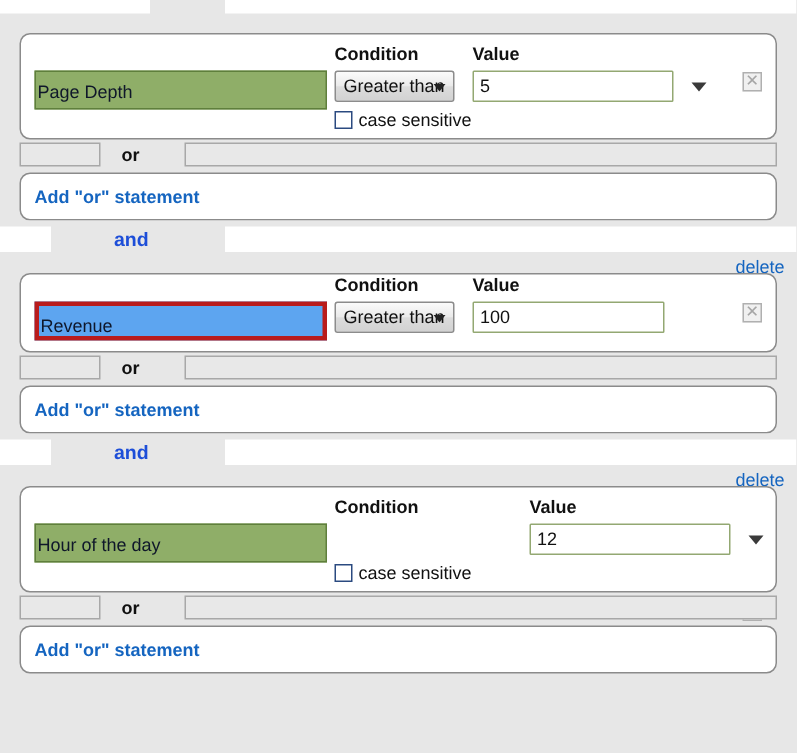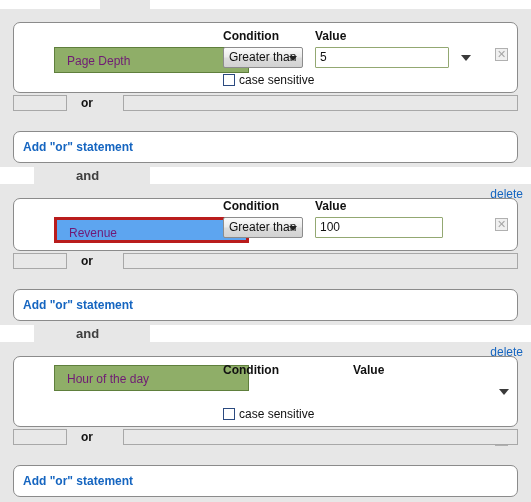--- a/index.html
+++ b/index.html
@@ -52,27 +52,26 @@
   .cond-box.h2 { height: 53px; }   
 
   
   .dim-pill {
     position: absolute;
     left: 9px;
     width: 195px;
     height: 26px;
     line-height: 26px;
     box-sizing: border-box;
-    padding-left: 12px;
-    color: #701a75;
+    padding-left: 1px;
+    color: #0f172a;
     font-size: 12px;
     font-weight: normal;
     overflow: hidden;
     white-space: nowrap;
-    margin-left: 31px;
   }
   .dim-pill.green {
     background: #8fae68;
     border: 1px solid #5f7f3c;
   }
   .dim-pill.blue {
     background: #5da5f0;
     border: 3px solid #b91c1c;
   }
 
@@ -164,21 +163,21 @@
     color: #a6a6a6;
     font-size: 11px;
     line-height: 11px;
     text-align: center;
     font-family: "Liberation Sans", sans-serif;
   }
 
   
   .sep-or {
     position: relative;
-    height: 38px;
+    height: 22px;
     margin: 0 13px;
   }
   .sep-or .bar-left {
     position: absolute;
     left: 0; top: 2px;
     width: 54px; height: 16px;
     background: #e8e8e8;
     border: 1px solid #a8a8a8;
     box-sizing: border-box;
   }
@@ -241,21 +240,21 @@
     background: #ffffff;
   }
   .sep-and .word {
     position: absolute;
     left: 76px;
     top: 4px;
     height: 17px;
     line-height: 17px;
     font-size: 13px;
     font-weight: bold;
-    color: #404040;
+    color: #1d4ed8;
   }
   .sep-and .del {
     position: absolute;
     right: 8px;
     top: 24px;
     font-size: 12px;
     color: #1565c0;
     cursor: pointer;
   }
 
@@ -316,23 +315,24 @@
       <span class="lnk">Add "or" statement</span>
     </div>
     <div class="sep-and">
       <div class="seg-left"></div>
       <div class="seg-right"></div>
       <span class="word">and</span>
       <span class="del">delete</span>
     </div>
     <div class="group">
       <div class="cond-box h1">
-        <div class="dim-pill green" style="top:8px">Hour of the day</div>
+        <div class="dim-pill green" style="top:24px">Hour of the day</div>
         <div class="fld-label" style="left:209px; top:6px">Condition</div>
         <div class="fld-label" style="left:339px; top:6px">Value</div>
+        <div class="txt" style="left:339px; top:24px; width:134px">12</div>
         <span class="combo-caret" style="left:485px; top:32px"></span>
         <div class="chk-row" style="left:209px; top:50px"><span class="chk-box"></span><span>case sensitive</span></div>
         <span class="rm-icon" style="right:9px; top:76px">✕</span>
       </div>
     </div>
     <div class="sep-or">
       <div class="bar-left"></div>
       <div class="bar-right"></div>
       <span class="word">or</span>
     </div>

